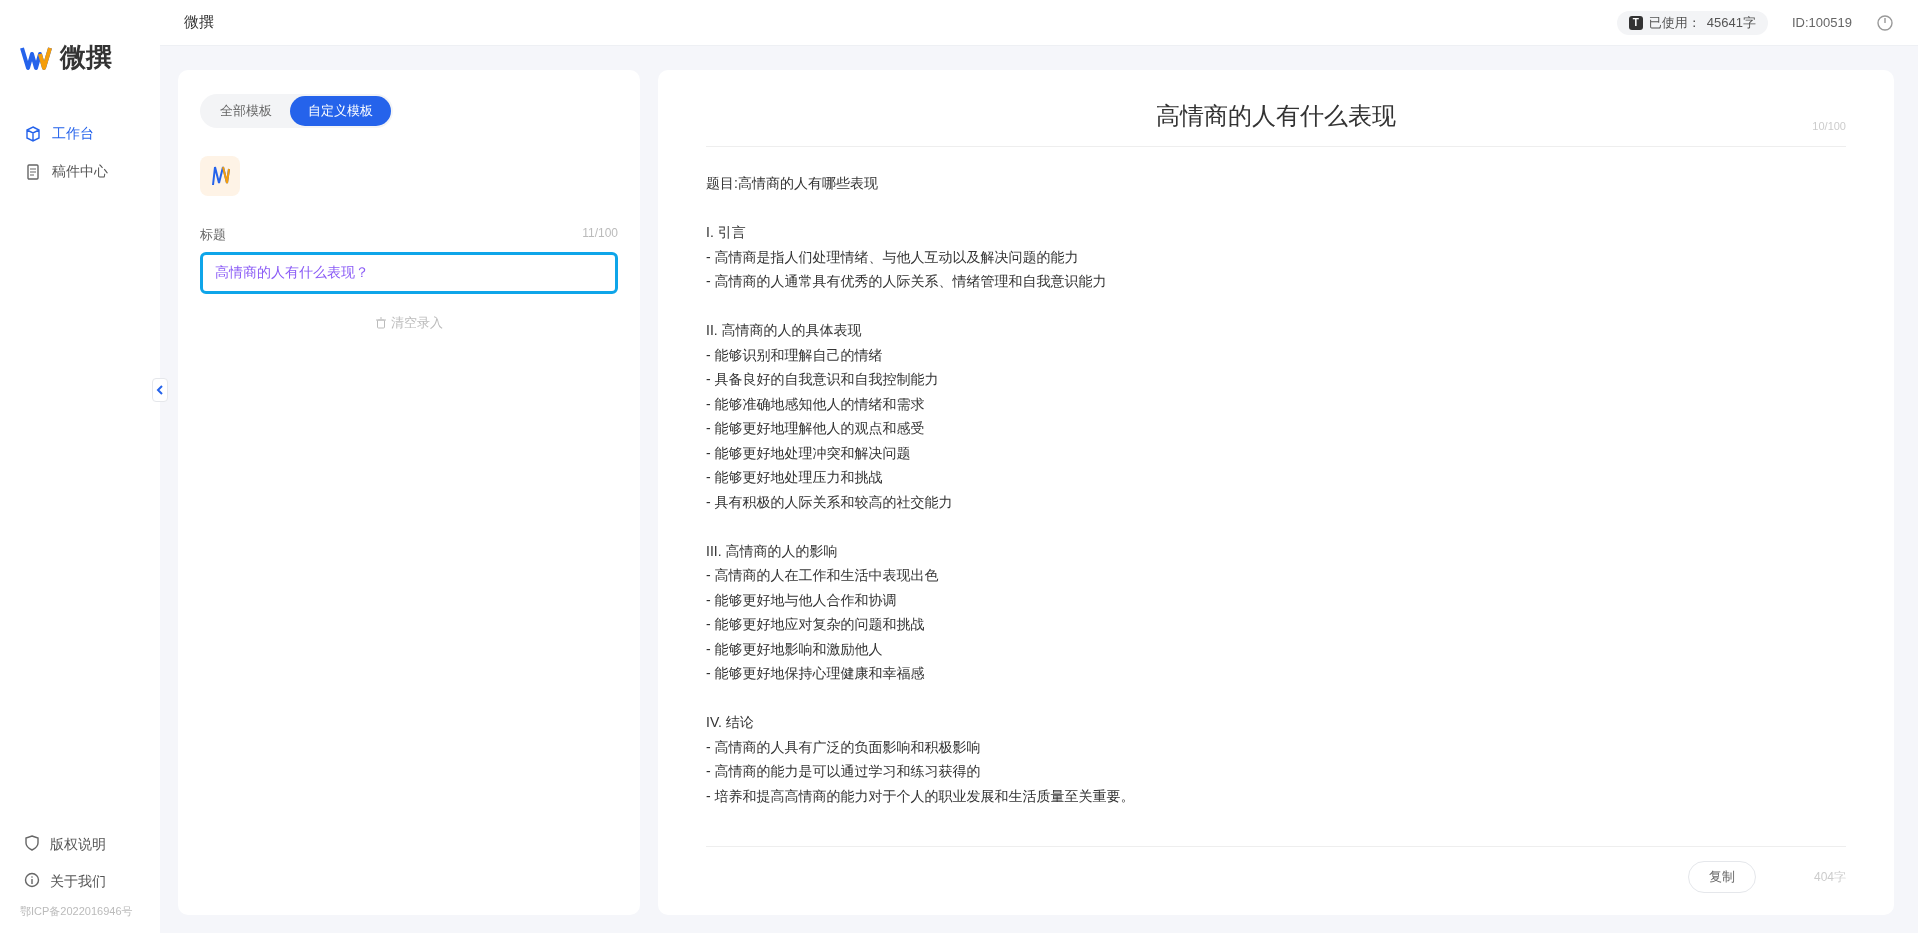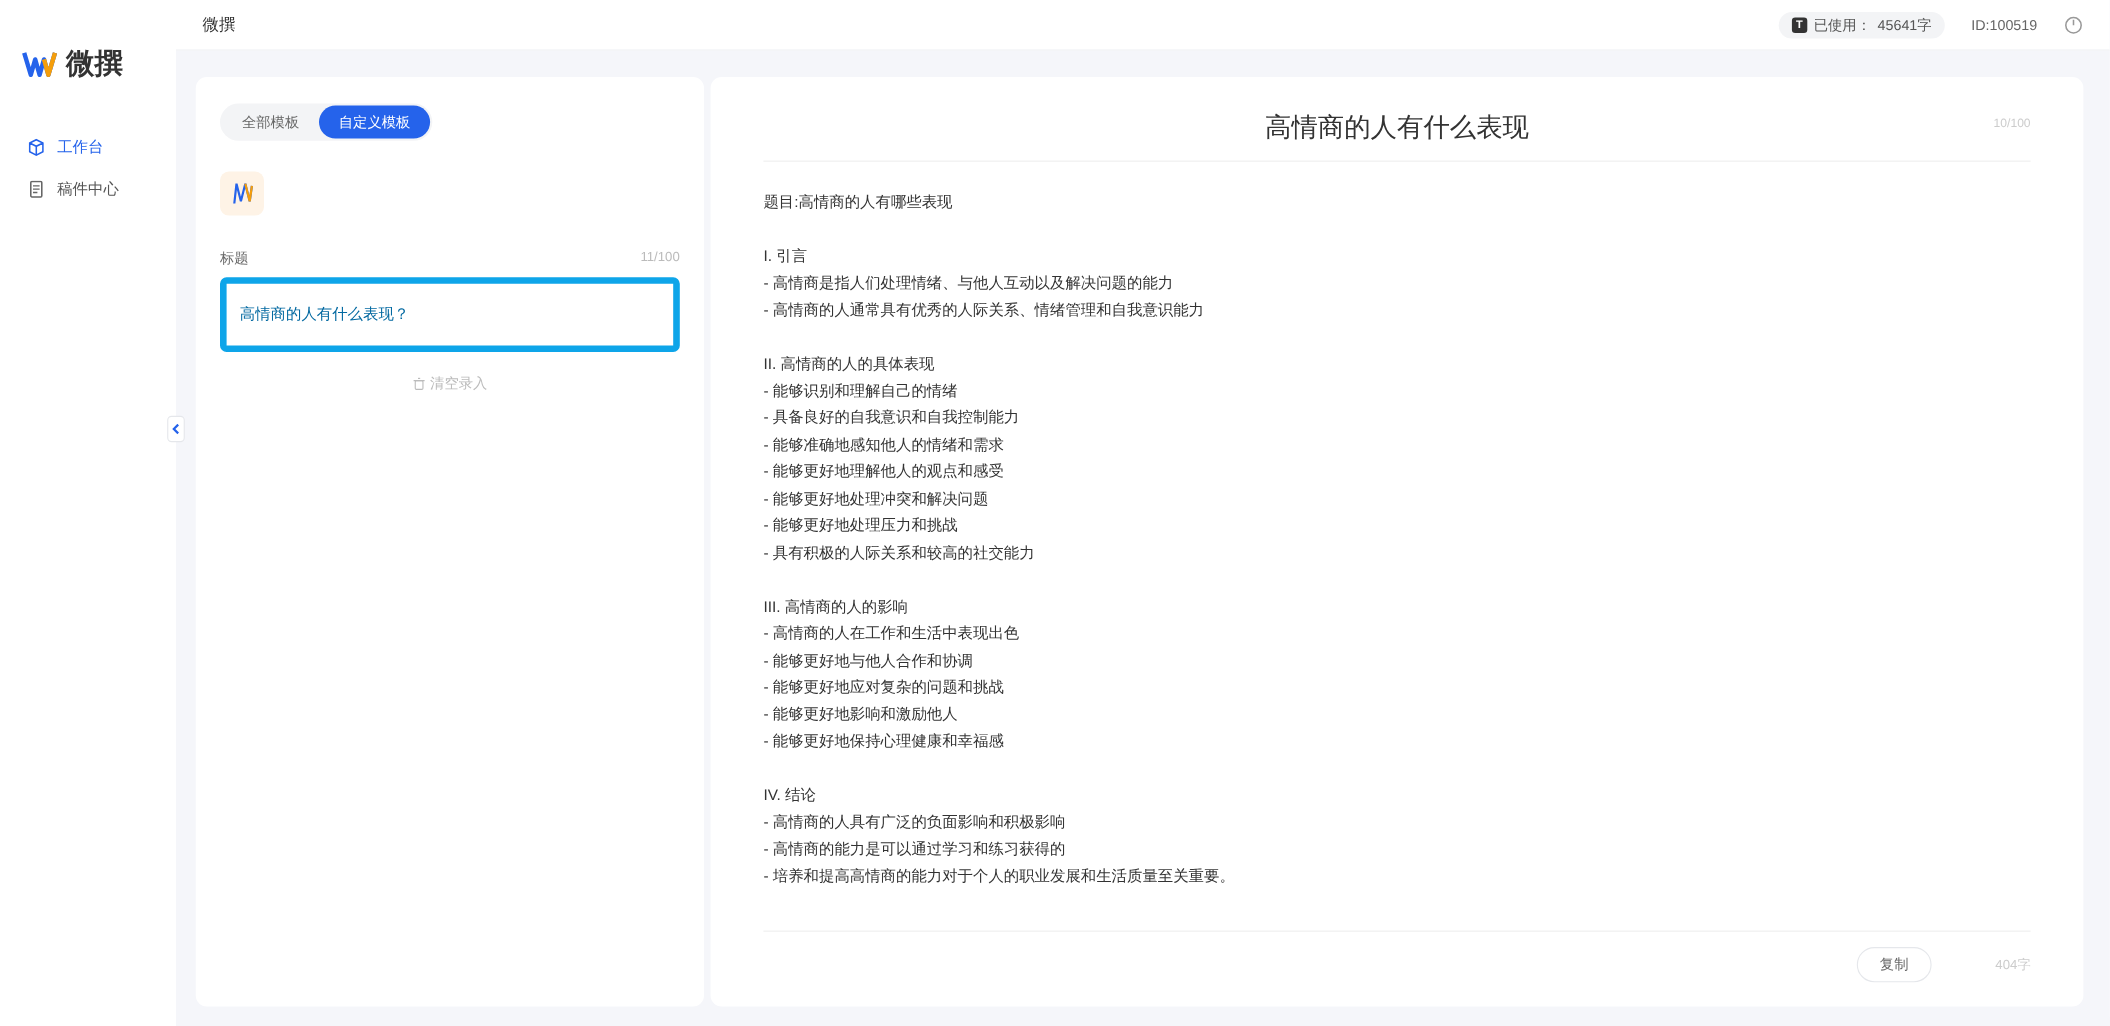--- a/index.html
+++ b/index.html
@@ -25,45 +25,45 @@
 
 .main { flex: 1; display: flex; flex-direction: column; }
 .topbar { height: 46px; background: #fff; display: flex; align-items: center; justify-content: space-between; padding: 0 24px; border-bottom: 1px solid #eef0f4; }
 .top-left { font-size: 15px; color: #333; }
 .top-right { display: flex; align-items: center; gap: 24px; }
 .usage { display: flex; align-items: center; gap: 6px; background: #f3f4f6; border-radius: 14px; padding: 3px 12px; font-size: 13px; color: #555; }
 .usage-icon { width: 14px; height: 14px; background: #333; color: #fff; border-radius: 3px; display: flex; align-items: center; justify-content: center; font-size: 10px; font-weight: 700; }
 .userid { font-size: 13px; color: #666; }
 .power { width: 18px; height: 18px; color: #999; cursor: pointer; }
 
-.content { flex: 1; display: flex; gap: 6px; padding: 24px 24px 18px 18px; justify-content: center; }
+.content { flex: 1; display: flex; gap: 18px; padding: 24px 24px 18px 18px; justify-content: center; }
 
 
 .panel { background: #fff; border-radius: 10px; display: flex; flex-direction: column; }
 .panel-left { width: 462px; padding: 24px 22px 20px; }
 .tabs { display: flex; gap: 0; background: #f3f4f6; border-radius: 20px; width: fit-content; padding: 2px; margin-bottom: 18px; }
 .tab { padding: 6px 18px; border-radius: 18px; font-size: 13px; cursor: pointer; color: #666; }
 .tab.active { background: #2563eb; color: #fff; }
 .template-card { display: flex; gap: 14px; align-items: flex-start; padding: 10px 0 16px; }
 .template-icon { width: 40px; height: 40px; background: #fef3e6; border-radius: 8px; display: flex; align-items: center; justify-content: center; }
 .template-title { font-weight: 600; font-size: 15px; margin-bottom: 4px; }
 .template-desc { font-size: 12px; color: #999; }
 .field-label { display: flex; justify-content: space-between; font-size: 13px; color: #666; margin-bottom: 8px; margin-top: 14px; }
 .char-count { color: #bbb; font-size: 12px; }
-.text-input { width: 100%; padding: 20px 12px; border: 6px solid #0ea5e9; border-radius: 6px; font-size: 14px; color: #0369a1; outline: none; }
+.text-input { width: 100%; padding: 10px 12px; border: 3px solid #0ea5e9; border-radius: 6px; font-size: 14px; color: #8b5cf6; outline: none; }
 .clear-input { display: flex; align-items: center; justify-content: center; gap: 4px; margin-top: 20px; font-size: 13px; color: #bbb; cursor: pointer; }
 .generate-btn { background: #2563eb; color: #fff; border: none; border-radius: 6px; padding: 10px 0; width: 190px; margin: 0 auto; display: block; font-size: 14px; cursor: pointer; margin-top: auto; }
 .panel-left { position: relative; }
 .left-footer { margin-top: auto; display: flex; justify-content: center; padding-top: 300px; }
 
 
 .panel-right { flex: 1; padding: 30px 48px 22px; display: flex; flex-direction: column; }
 .result-title-row { display: flex; align-items: baseline; justify-content: center; position: relative; border-bottom: 1px solid #eee; padding-bottom: 14px; margin-bottom: 24px; }
 .result-title { font-size: 24px; font-family: "Songti SC", "SimSun", serif; font-weight: 500; text-align: center; }
-.title-count { position: absolute; right: 0; bottom: 28px; font-size: 11px; color: #ccc; }
+.title-count { position: absolute; right: 0; bottom: 14px; font-size: 11px; color: #ccc; }
 .result-body { flex: 1; font-size: 14px; line-height: 1.75; color: #333; white-space: pre-wrap; border-bottom: 1px solid #eee; padding-bottom: 20px; }
 .result-footer { display: flex; justify-content: flex-end; align-items: center; gap: 20px; padding-top: 14px; }
 .copy-btn { border: 1px solid #e5e7eb; background: #fff; color: #666; border-radius: 16px; padding: 6px 20px; font-size: 13px; cursor: pointer; }
 .word-count { font-size: 12px; color: #ccc; margin-left: 38px; }
 </style>
 </head>
 <body>
 
 <div class="app">
 
@@ -87,20 +87,41 @@
       <div class="nav-item">
         <span class="ico">
           <svg width="16" height="16" viewBox="0 0 16 16">
               <rect x="3" y="1" width="10" height="14" rx="1" stroke="#666" stroke-width="1.4" fill="none"></rect>
               <path d="M5 5h6M5 8h6M5 11h4" stroke="#666" stroke-width="1.2"></path>
             </svg>
         </span>
         <span>稿件中心</span>
       </div>
     </nav>
+    <div class="sidebar-bottom">
+      <div class="footer-link">
+        <span class="ico">
+          <svg width="16" height="16" viewBox="0 0 16 16">
+              <path d="M8 1 L14 3 V8 C14 12 8 15 8 15 C8 15 2 12 2 8 V3 Z" stroke="#666" stroke-width="1.4" fill="none"></path>
+            </svg>
+        </span>
+        <span>版权说明</span>
+      </div>
+      <div class="footer-link">
+        <span class="ico">
+          <svg width="16" height="16" viewBox="0 0 16 16">
+              <circle cx="8" cy="8" r="6.5" stroke="#666" stroke-width="1.4" fill="none"></circle>
+              <circle cx="8" cy="5" r="0.8" fill="#666"></circle>
+              <rect x="7.3" y="7" width="1.4" height="5" fill="#666"></rect>
+            </svg>
+        </span>
+        <span>关于我们</span>
+      </div>
+      <div class="icp">鄂ICP备2022016946号</div>
+    </div>
     <div class="collapse-handle">
       <svg width="8" height="10" viewBox="0 0 8 10">
           <path d="M6 1 L2 5 L6 9" stroke="#2563eb" stroke-width="2" fill="none"></path>
         </svg>
     </div>
   </aside>
 
   <div class="main">
     <div class="topbar">
       <div class="top-left">微撰</div>

